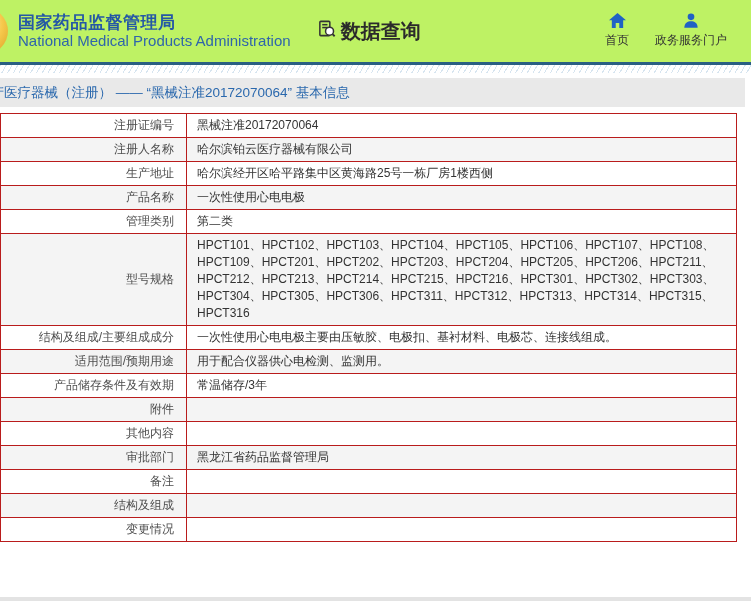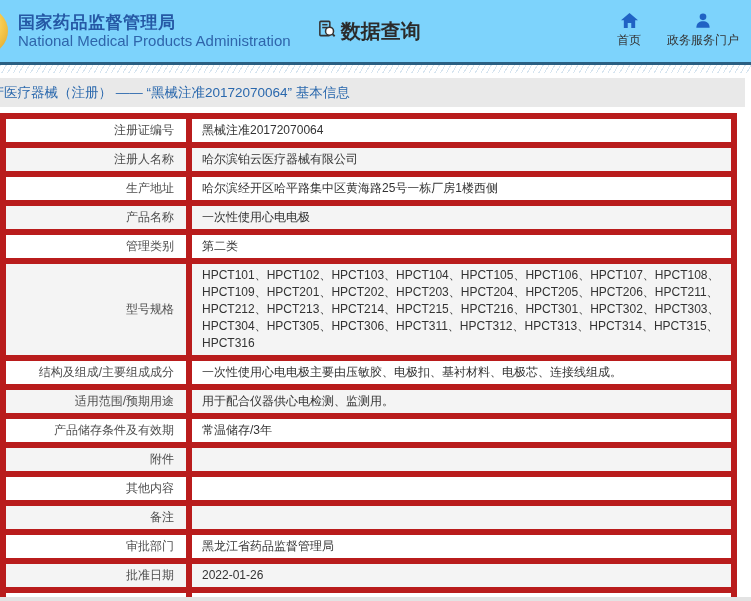--- a/index.html
+++ b/index.html
@@ -9,21 +9,21 @@
     background: #ffffff;
     position: relative;
     overflow: hidden;
   }
 
   
   .header {
     height: 62px;
     display: flex;
     align-items: center;
-    background: #7dd3fc;
+    background: #bef264;
     overflow: hidden;
   }
   .logo-circle {
     width: 46px; height: 46px;
     border-radius: 50%;
     background: radial-gradient(circle at 38% 35%, #fff6d8 0%, #f6c94c 55%, #d99e22 100%);
     margin-left: -38px;
     flex: 0 0 auto;
   }
   .brand-text { margin-left: 10px; line-height: 1.15; }
@@ -46,21 +46,21 @@
     gap: 5px;
     color: #2b2b2b;
     font-size: 20px;
     font-weight: bold;
     cursor: pointer;
   }
   .top-nav {
     margin-left: auto;
     display: flex;
     gap: 26px;
-    padding-right: 12px;
+    padding-right: 24px;
   }
   .nav-item {
     display: flex;
     flex-direction: column;
     align-items: center;
     gap: 4px;
     font-size: 12px;
     color: #333;
     cursor: pointer;
     white-space: nowrap;
@@ -90,21 +90,21 @@
 
   
   .table-wrap { margin-top: 6px; }
   table.info-table {
     border-collapse: collapse;
     width: 737px;
     table-layout: fixed;
     background: #fff;
   }
   table.info-table td {
-    border: 6px solid #b91c1c;
+    border: 1px solid #b91c1c;
     font-size: 12px;
     color: #333;
     padding: 3px 10px;
     line-height: 17px;
     height: 23px;
     vertical-align: middle;
     word-break: break-word;
   }
   table.info-table td.label {
     width: 186px;
@@ -215,30 +215,26 @@
         </tr>
         <tr>
           <td class="label">附件</td>
           <td class="value"></td>
         </tr>
         <tr>
           <td class="label">其他内容</td>
           <td class="value"></td>
         </tr>
         <tr>
-          <td class="label">备注</td>
-          <td class="value"></td>
-        </tr>
-        <tr>
           <td class="label">审批部门</td>
           <td class="value">黑龙江省药品监督管理局</td>
         </tr>
         <tr>
-          <td class="label">批准日期</td>
-          <td class="value">2022-01-26</td>
+          <td class="label">备注</td>
+          <td class="value"></td>
         </tr>
         <tr>
           <td class="label">结构及组成</td>
           <td class="value"></td>
         </tr>
         <tr>
           <td class="label">变更情况</td>
           <td class="value"></td>
         </tr>
       </tbody>

